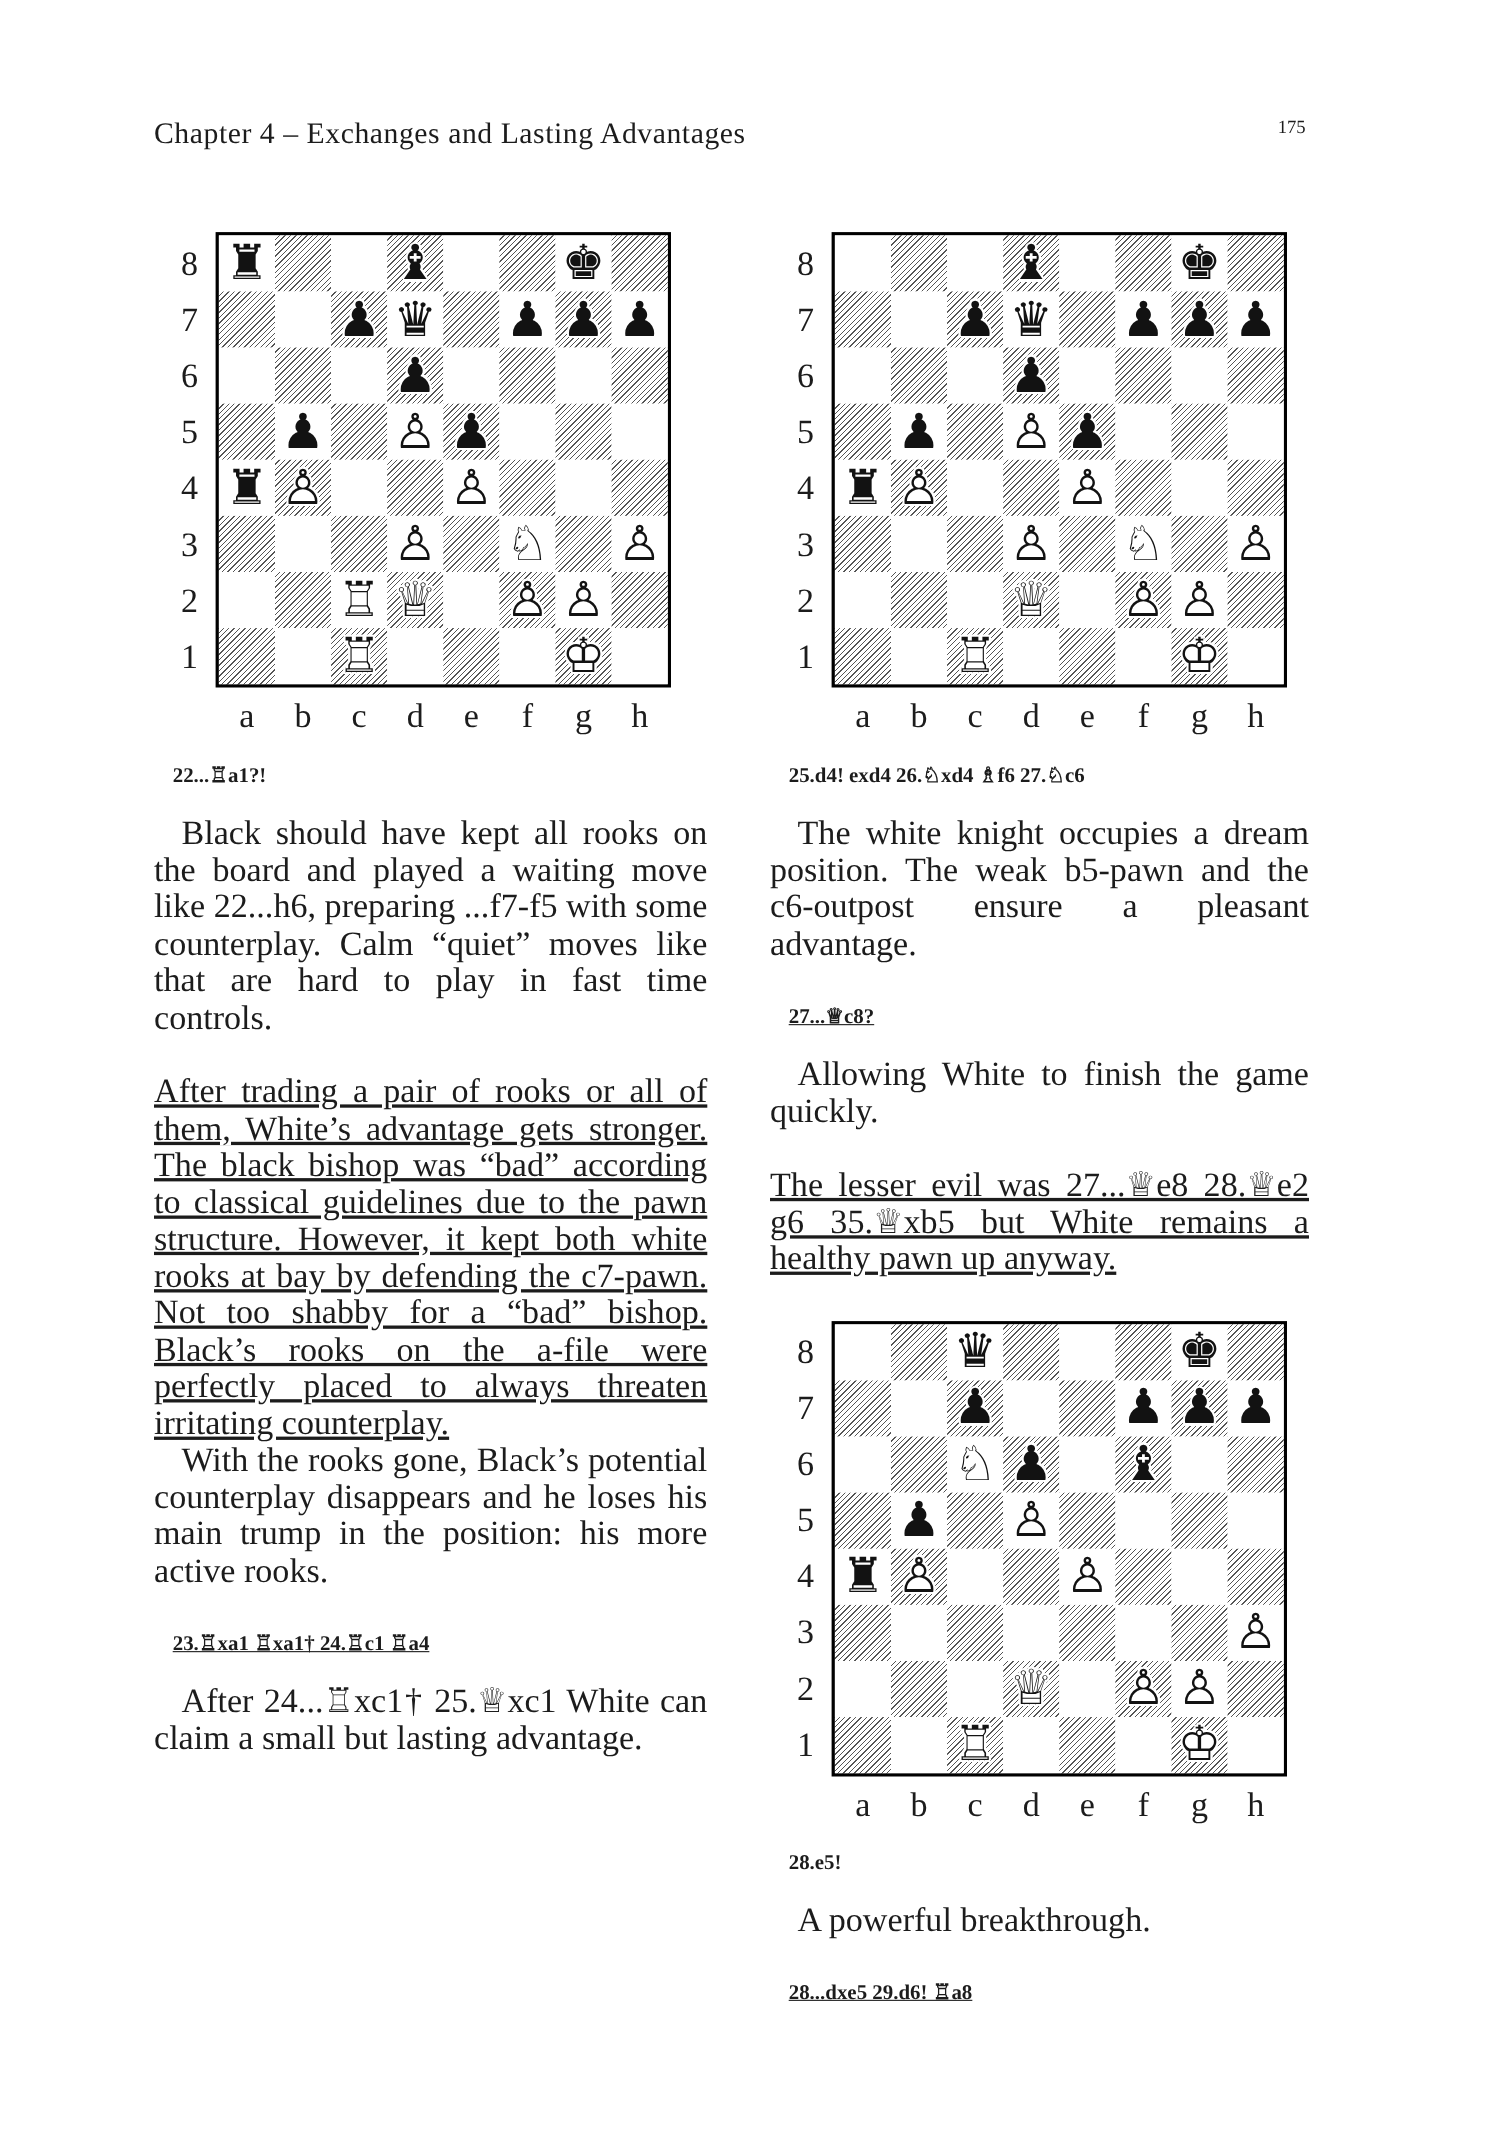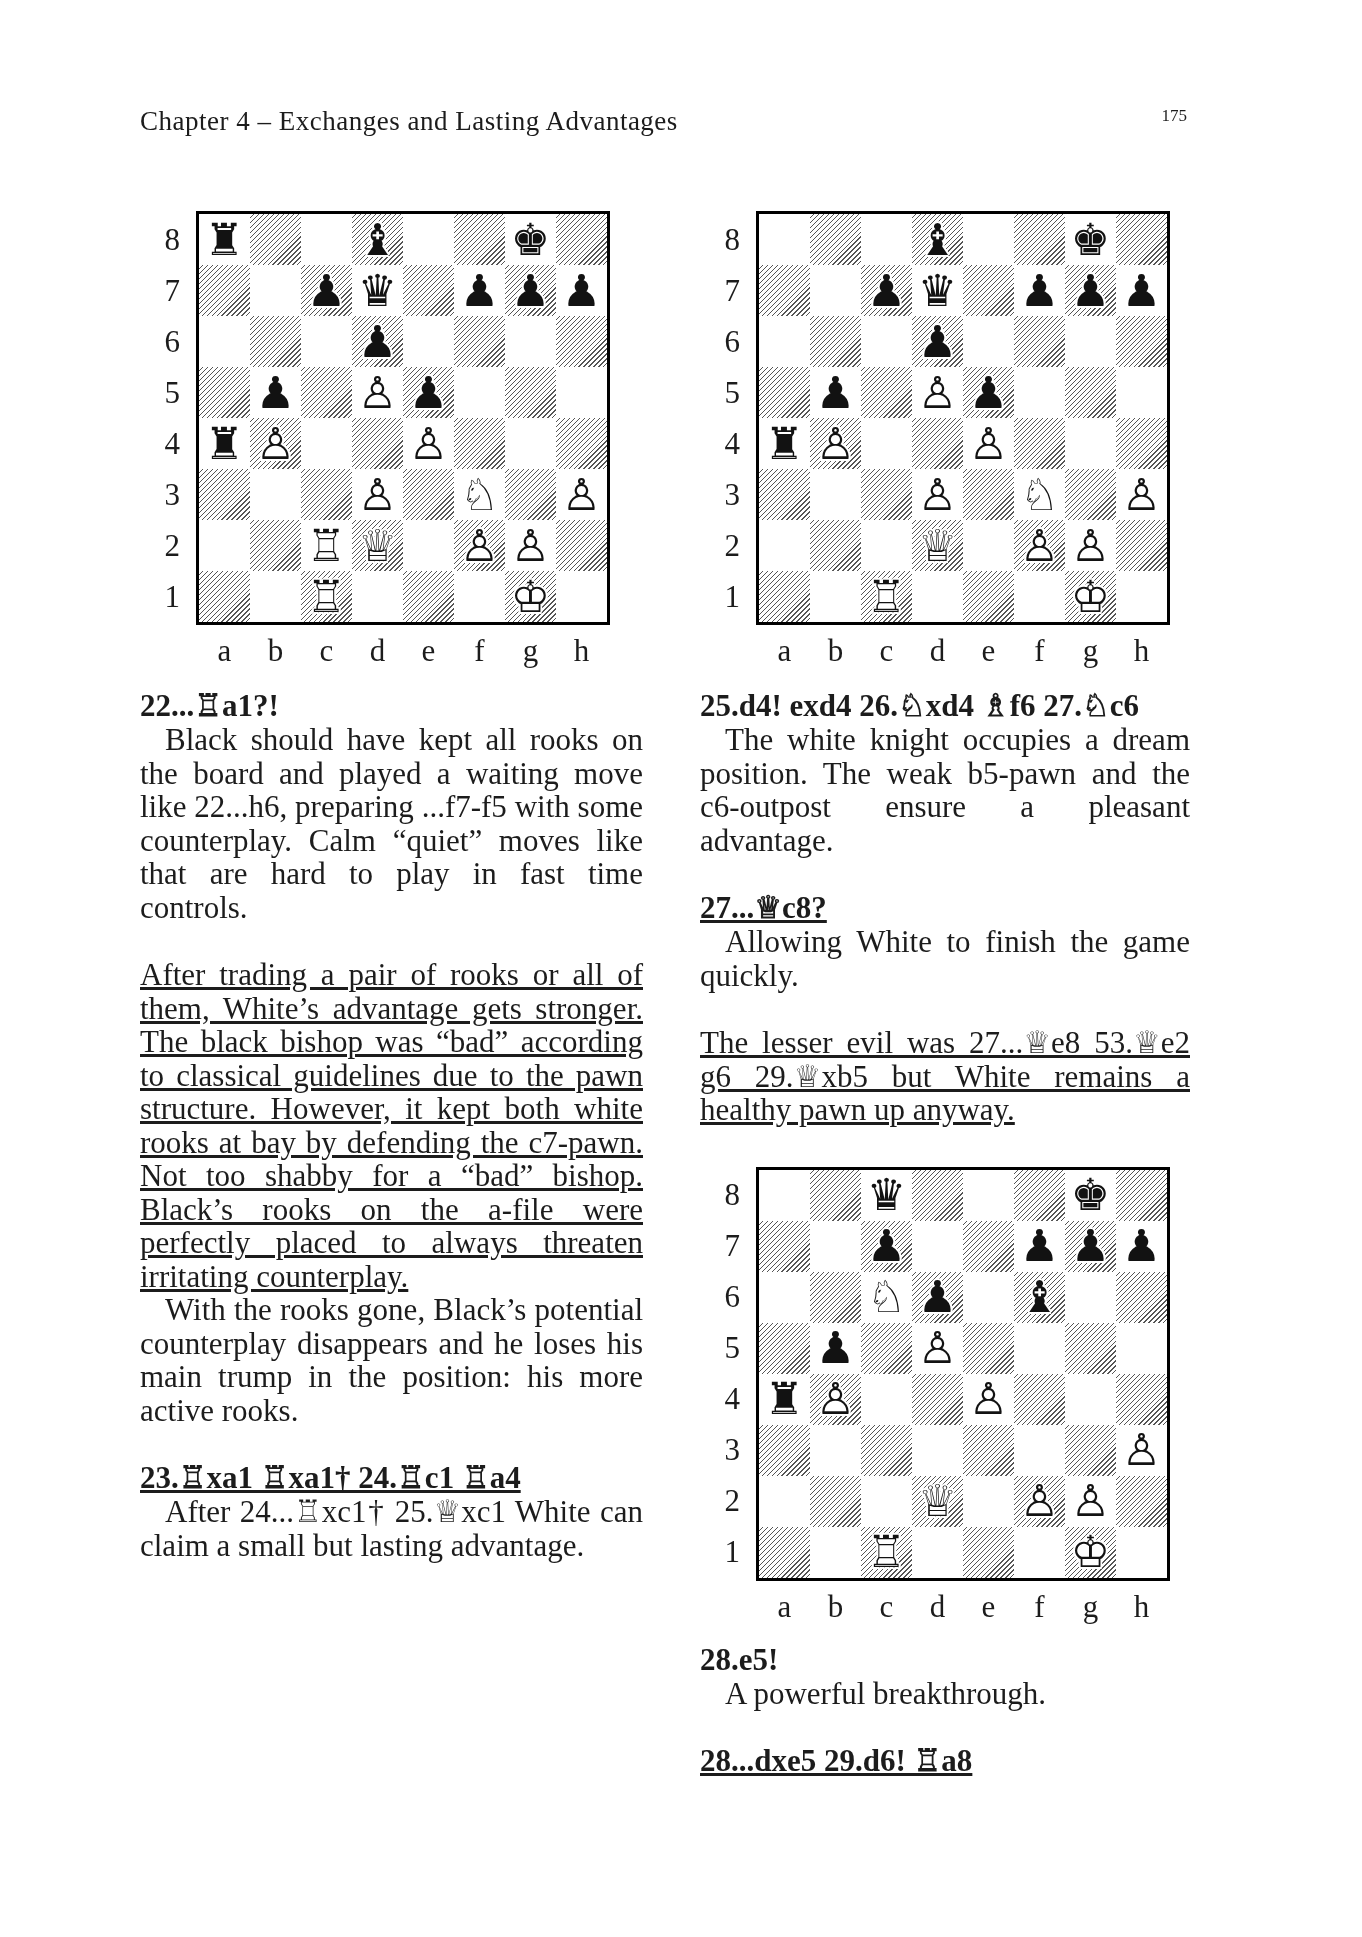--- a/index.html
+++ b/index.html
@@ -43,21 +43,21 @@
     text-shadow:-2px 0 0 #fff,2px 0 0 #fff,0 -2px 0 #fff,0 2px 0 #fff,
                 -1.5px -1.5px 0 #fff,1.5px 1.5px 0 #fff,-1.5px 1.5px 0 #fff,1.5px -1.5px 0 #fff;
   }
   .pc.main { color:#121212; }
   .corner { }
   .files { display:grid; grid-template-columns:repeat(8,51px); padding-left:3px; }
   .flab { display:flex; align-items:flex-end; justify-content:center; font-size:31px; padding-top:8px; }
 
   
   .move {
-    margin:0; font-size:31px; font-weight:bold; line-height:34px;
+    margin:17px; font-size:19px; font-weight:bold; line-height:34px;
     font-family:"Liberation Serif","DejaVu Serif",serif;
   }
   .body {
     margin:0; font-size:31px; line-height:33.5px; text-align:justify;
   }
   .indent { text-indent:25px; }
   .gap { margin-top:34px;text-decoration:underline; }
   .board-mid { margin-top:40px; margin-bottom:20px; }
 </style>
 </head>
@@ -395,21 +395,21 @@
         <div class="flab">f</div>
         <div class="flab">g</div>
         <div class="flab">h</div>
       </div>
   </div>
 
   <h3 class="move">25.d4! exd4 26.♘xd4 ♗f6 27.♘c6</h3>
   <p class="body indent">The white knight occupies a dream position. The weak b5-pawn and the c6-outpost ensure a pleasant advantage.</p>
   <h3 class="move gap">27...♕c8?</h3>
   <p class="body indent">Allowing White to finish the game quickly.</p>
-  <p class="body gap">The lesser evil was 27...♕e8 53.♕e2 g6 29.♕xb5 but White remains a healthy pawn up anyway.</p>
+  <p class="body gap">The lesser evil was 27...♕e8 28.♕e2 g6 35.♕xb5 but White remains a healthy pawn up anyway.</p>
 
   <div class="board-block board-mid">
     <div class="ranks">
         <div class="rlab">8</div>
         <div class="rlab">7</div>
         <div class="rlab">6</div>
         <div class="rlab">5</div>
         <div class="rlab">4</div>
         <div class="rlab">3</div>
         <div class="rlab">2</div>

